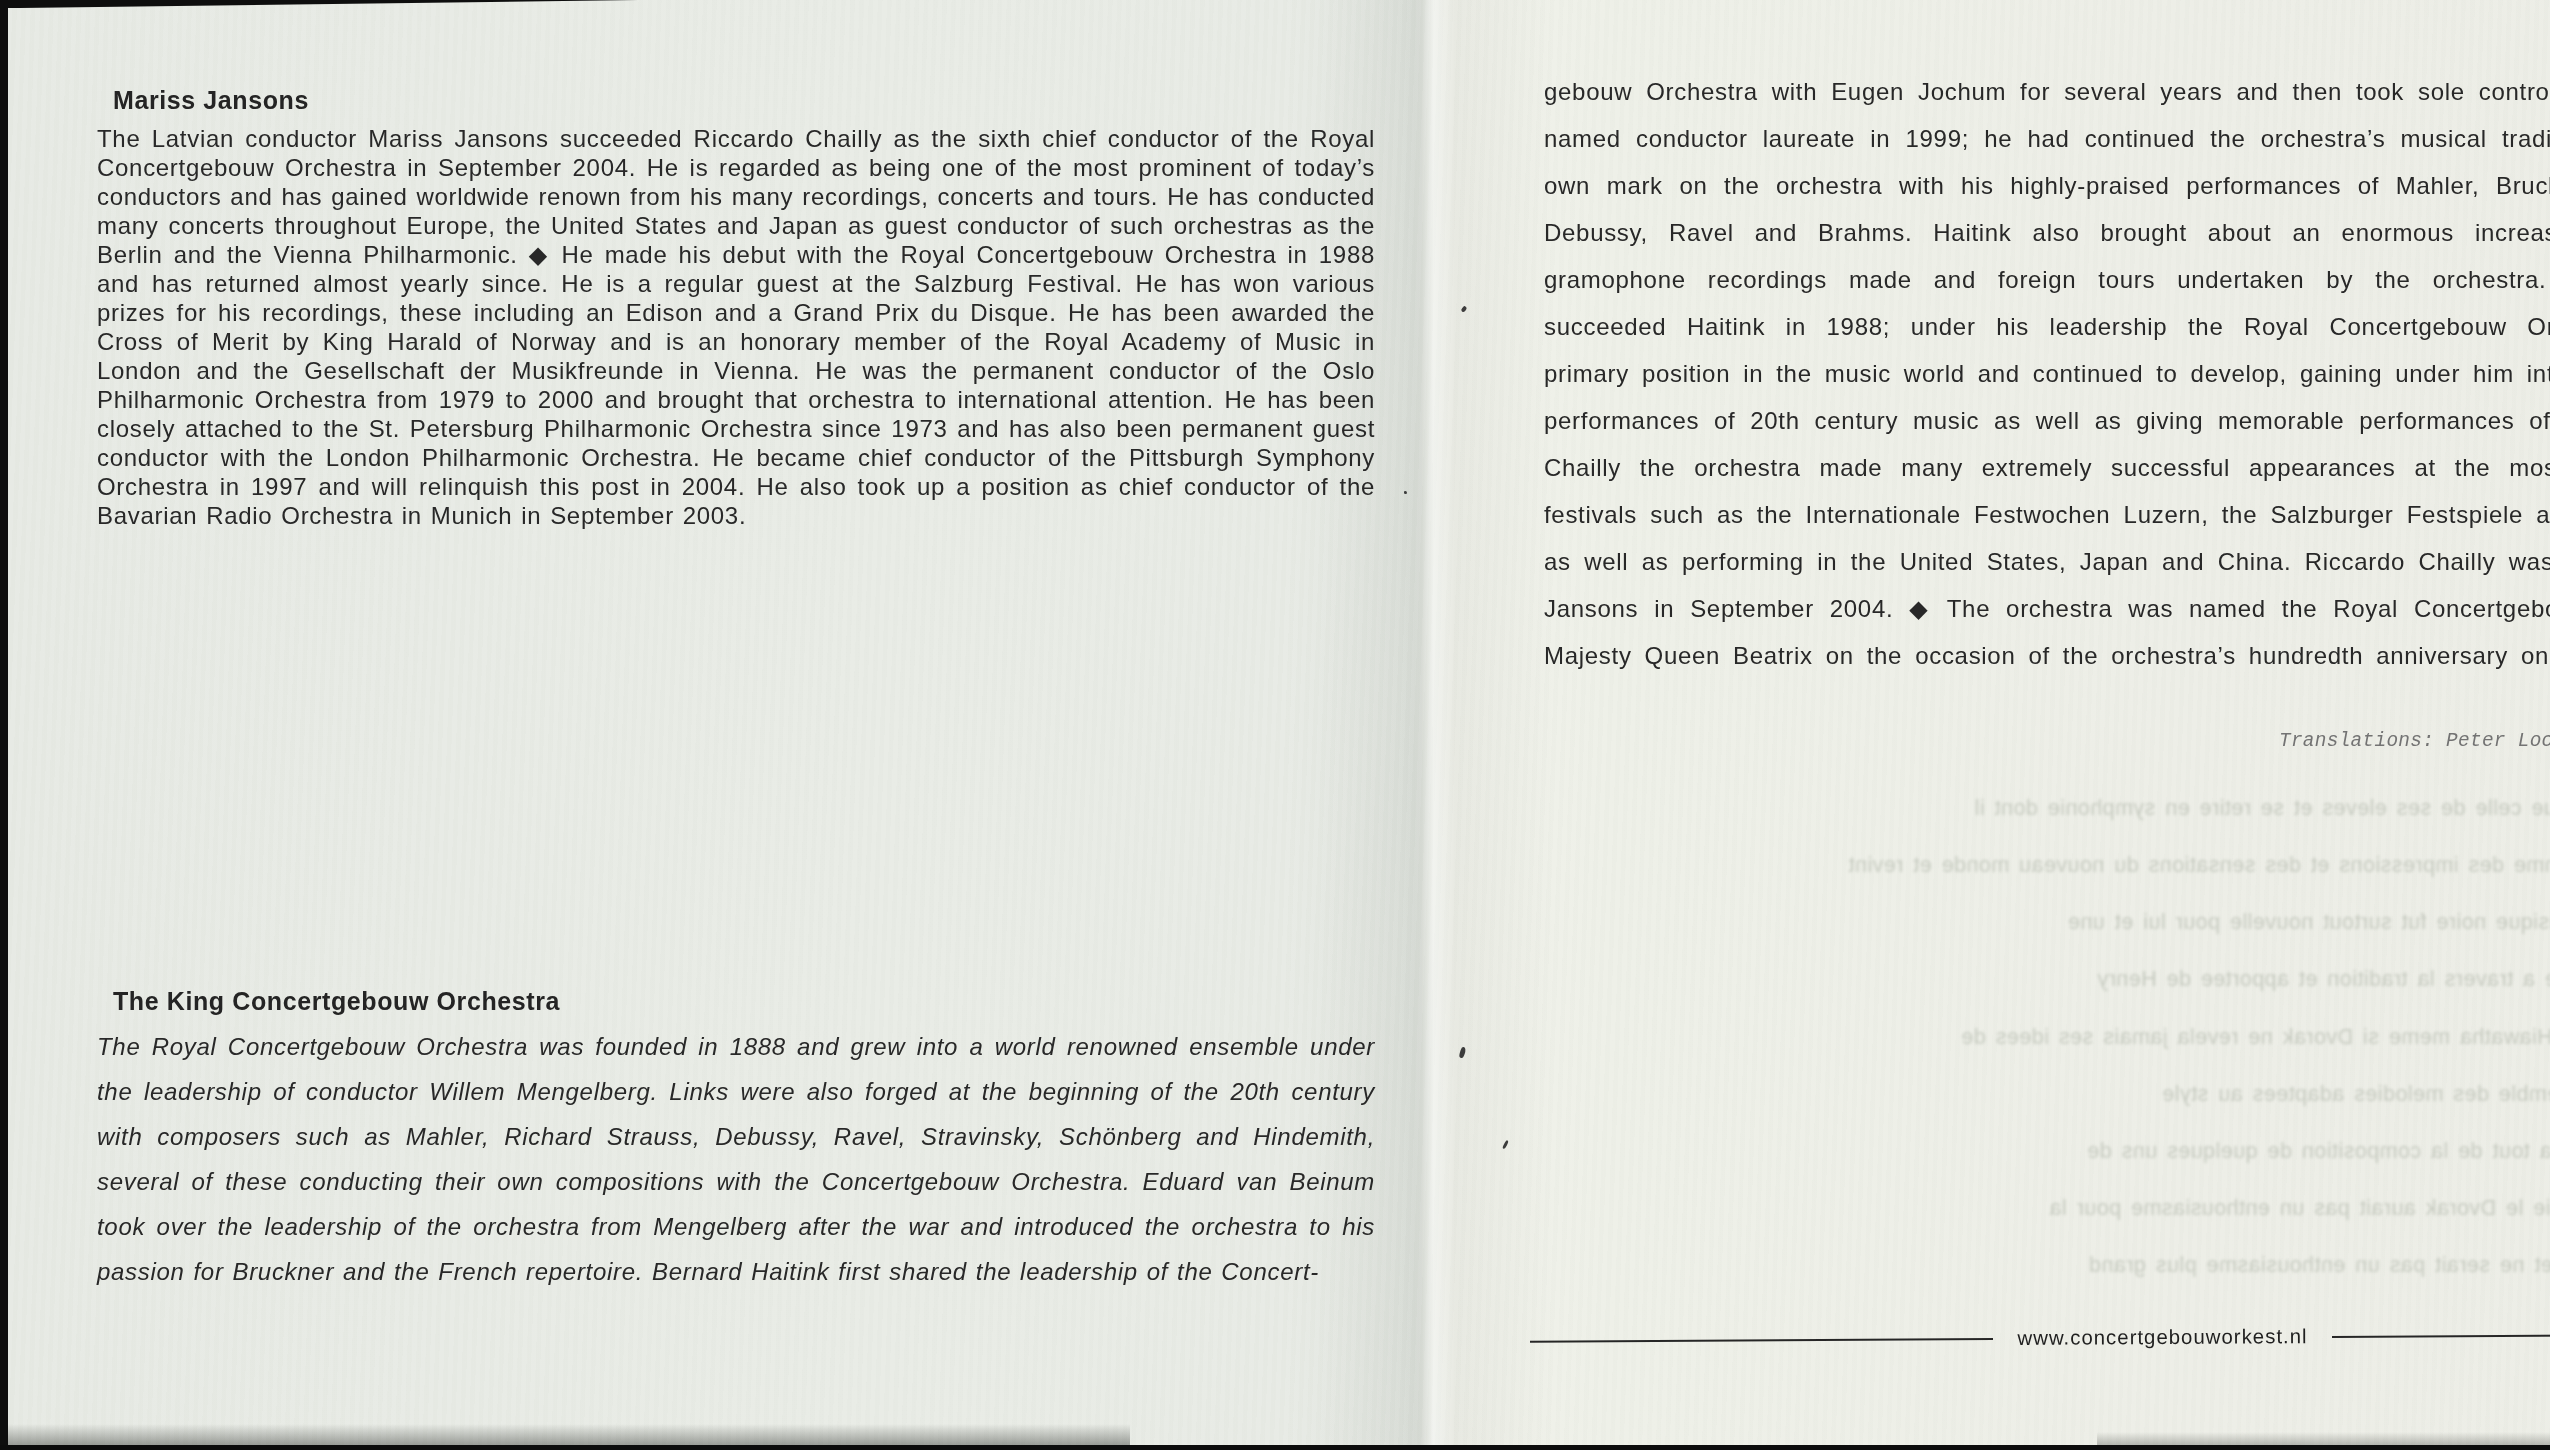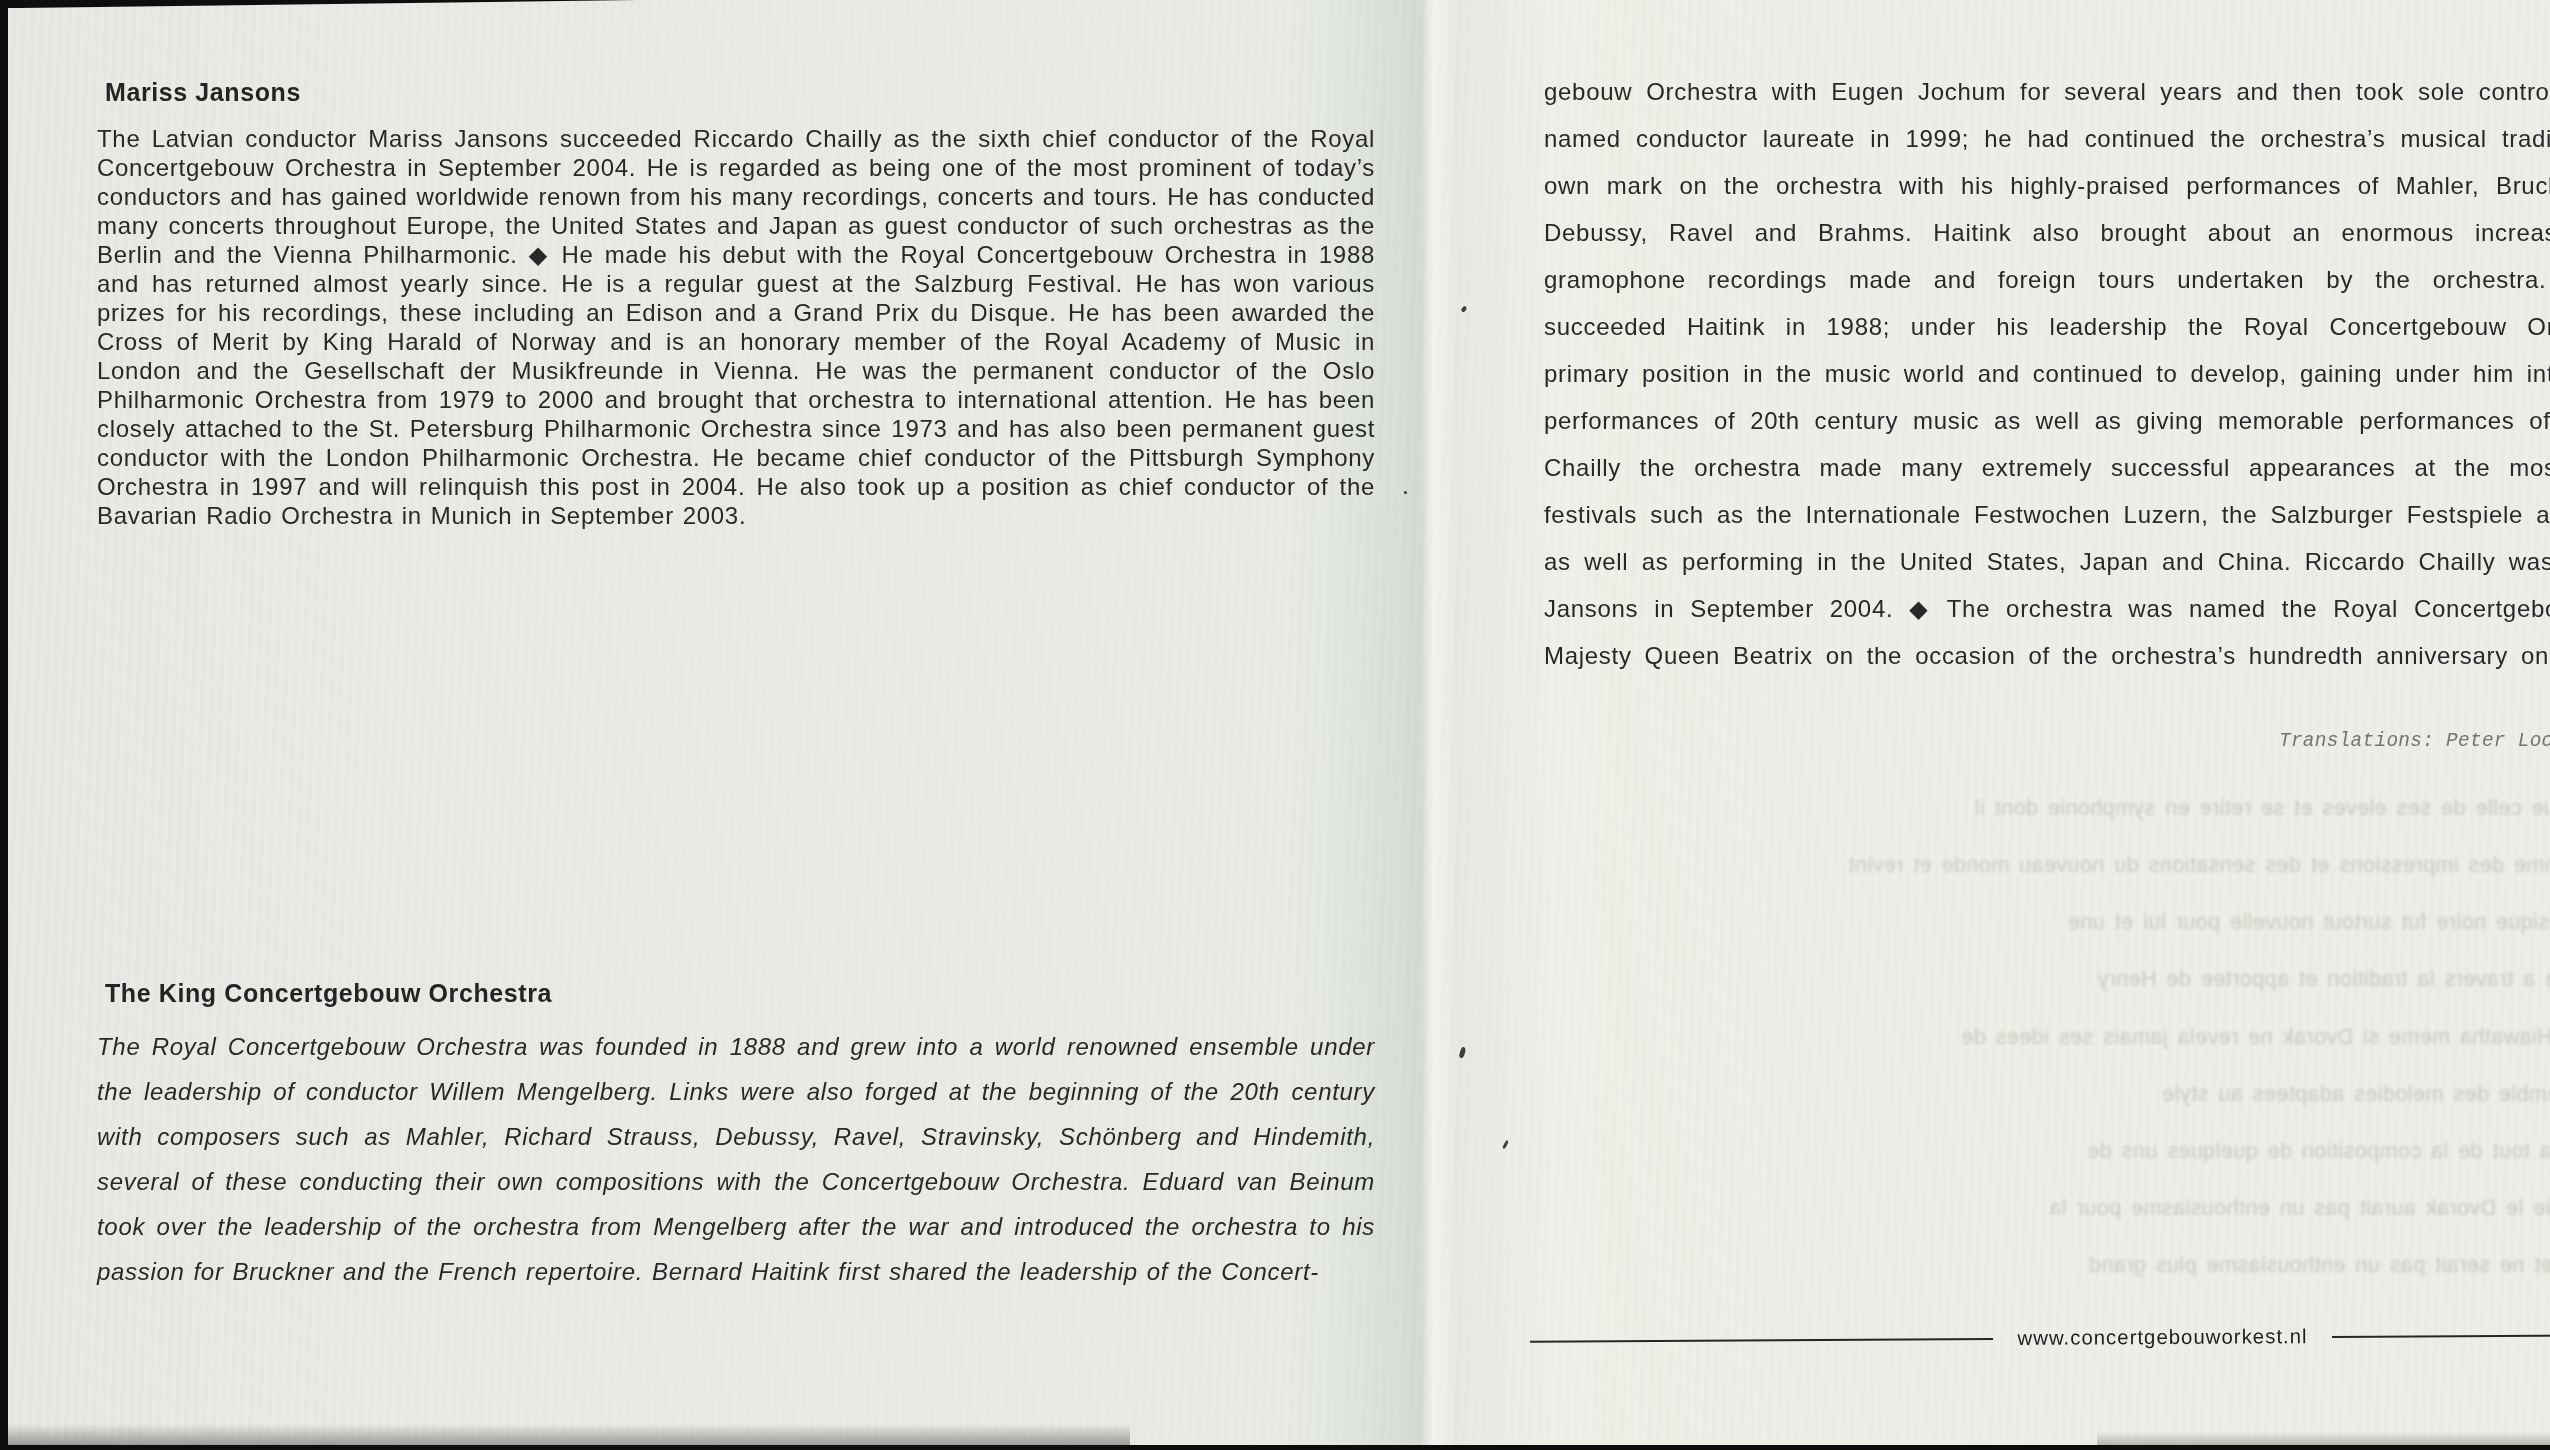--- a/index.html
+++ b/index.html
@@ -32,21 +32,21 @@
   .shadow-bottom-right{position:absolute;right:0;bottom:6.1px;width:816px;height:13.3px;
     background:linear-gradient(to top, rgba(35,38,34,0.28), rgba(35,38,34,0));}
   .gutter{position:absolute;left:1316px;top:0;bottom:6.1px;width:240px;
     background:linear-gradient(90deg,
       rgba(60,70,60,0) 0%, rgba(60,70,60,0.045) 35%,
       rgba(50,60,50,0.07) 44%, rgba(255,255,255,0.38) 49%,
       rgba(60,70,60,0.05) 58%, rgba(60,70,60,0) 100%);}
 
   
   .h-title{
-    position:absolute;margin:8px;
+    position:absolute;margin:16px;
     font-size:25px;font-weight:700;color:#242424;
     letter-spacing:0.6px;
   }
   .body-par{
     position:absolute;margin:0;
     font-size:24px;color:#282828;
     text-align:justify;
     letter-spacing:0.7px;
   }
   #p1{left:97px;top:124px;width:1278px;line-height:29px;word-spacing:1.5px;}

